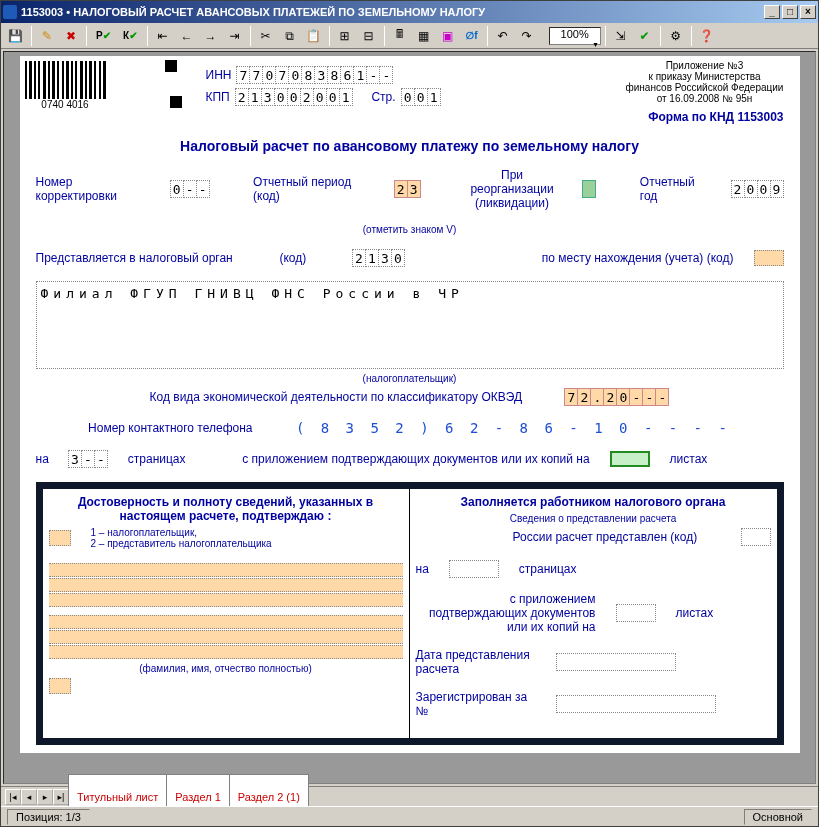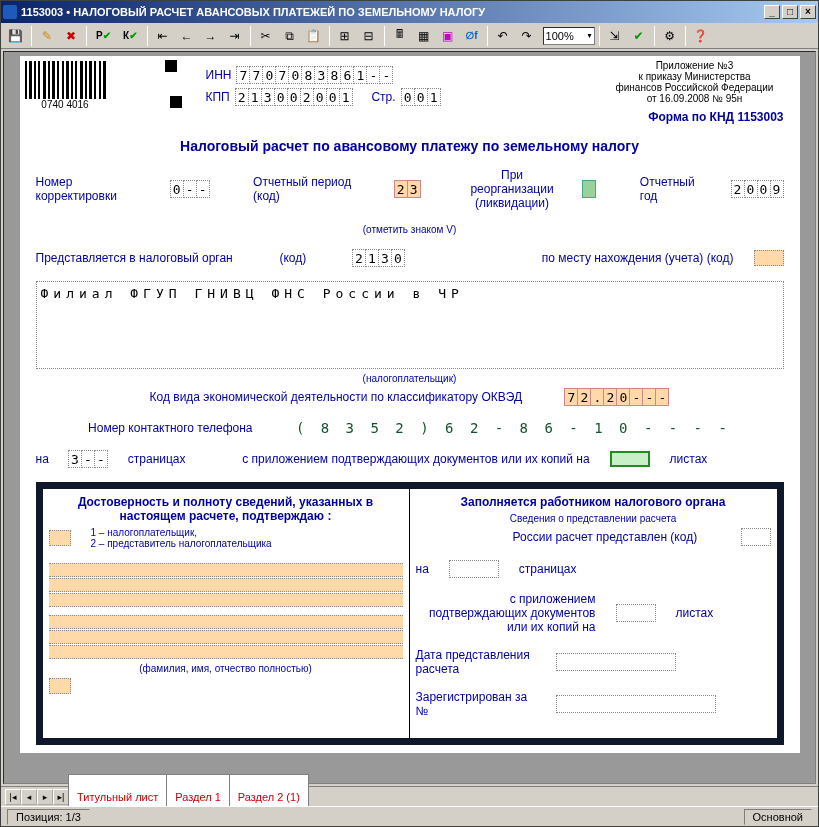--- a/index.html
+++ b/index.html
@@ -7,41 +7,41 @@
   .window { width: 819px; height: 827px; background: #d4d0c8; border: 1px solid #404040; display: flex; flex-direction: column; }
   .titlebar { height: 22px; background: linear-gradient(to right, #0a246a, #a6caf0); color: #fff; display: flex; align-items: center; justify-content: space-between; padding: 0 2px; font-weight: bold; font-size: 11px; }
   .titlebar .t-left { display: flex; align-items: center; gap: 4px; justify-content: space-between; }
   .titlebar .t-icon { width: 14px; height: 14px; background: #1e5bb8; border-radius: 2px; display: inline-block; }
   .titlebar .win-btns { display: flex; gap: 2px; }
   .titlebar .win-btn { width: 16px; height: 14px; background: #d4d0c8; border: 1px solid #fff; border-right-color: #404040; border-bottom-color: #404040; font: bold 10px/12px sans-serif; text-align: center; color: #000; cursor: pointer; }
   .toolbar { height: 26px; background: #d4d0c8; border-bottom: 1px solid #808080; display: flex; align-items: center; padding: 1px 4px; gap: 2px; }
   .tbtn { width: 22px; height: 22px; background: #d4d0c8; border: 1px solid #d4d0c8; display: inline-flex; align-items: center; justify-content: center; cursor: pointer; font-size: 12px; }
   .tsep { width: 1px; height: 20px; background: #808080; margin: 0 2px; border-right: 1px solid #fff; }
   .tbtn.txt { width: auto; padding: 0 4px; font-weight: bold; font-size: 10px; }
-  .zoom { width: 52px; height: 18px; border: 1px inset #808080; background: #fff; font-size: 11px; padding: 0 2px; display: inline-flex; align-items: center; margin-left: 3px; }
+  .zoom { width: 52px; height: 18px; border: 1px inset #808080; background: #fff; font-size: 11px; padding: 0 2px; display: inline-flex; align-items: center; margin-left: 9px; flex-direction: column; }
   .zoom .dd { margin-left: auto; font-size: 8px; }
   .content { flex: 1; overflow: auto; background: #999; border: 1px inset #808080; margin: 2px; }
   .paper { width: 780px; background: #fff; margin: 4px auto; padding: 10px 16px 8px 16px; position: relative; font-size: 12px; color: #000; }
-  .red { color: #14532d; }
+  .red { color: #1d4ed8; }
   .celled { display: inline-flex; }
   .celled .c { width: 14px; height: 18px; border: 1px dotted #888; margin-left: -1px; text-align: center; line-height: 17px; font-family: Consolas, monospace; font-size: 13px; }
   .celled .c.or { background: #ffd9a8; border: 1px solid #c88; }
   .celled .c.gr { background: #9ad19a; border: 1px solid #4a8; }
   
   .barcode { position: absolute; top: 5px; left: 5px; display: flex; flex-direction: column; align-items: center; }
   .barcode .bars { display: flex; height: 38px; gap: 0; }
   .barcode .bars span { width: 2px; background: #000; display: inline-block; }
   .barcode .bars span.w { width: 3px; }
   .barcode .bars span.g { background: transparent; }
   .barcode .num { font-size: 10px; font-family: Arial; }
   .sq { position: absolute; top: 4px; left: 145px; width: 12px; height: 12px; background: #000; }
   .sq2 { position: absolute; top: 40px; left: 150px; width: 12px; height: 12px; background: #000; }
   
   .hdr-row { display: flex; align-items: center; gap: 6px; }
-  .page-right { position: absolute; top: 4px; right: 20px; font-size: 10px; text-align: center; width: 170px; }
+  .page-right { position: absolute; top: 4px; right: 10px; font-size: 10px; text-align: center; width: 170px; }
   
   h2.title { text-align: center; font-size: 14px; color: #0000a0; font-weight: bold; margin: 14px 0 10px; }
   .form-knd { text-align: right; font-weight: bold; color: #0000a0; font-size: 12px; margin-top: 4px; }
   
   .row { display: flex; align-items: center; gap: 20px; margin: 14px 0; }
   .blue { color: #0000a0; }
   
   .payer-box { border: 1px dotted #888; min-height: 88px; padding: 4px; font-family: Consolas, monospace; font-size: 13px; letter-spacing: 5px; }
   
   .two-col { display: flex; border: 7px solid #0f172a; margin-top: 6px; min-height: 230px; }

